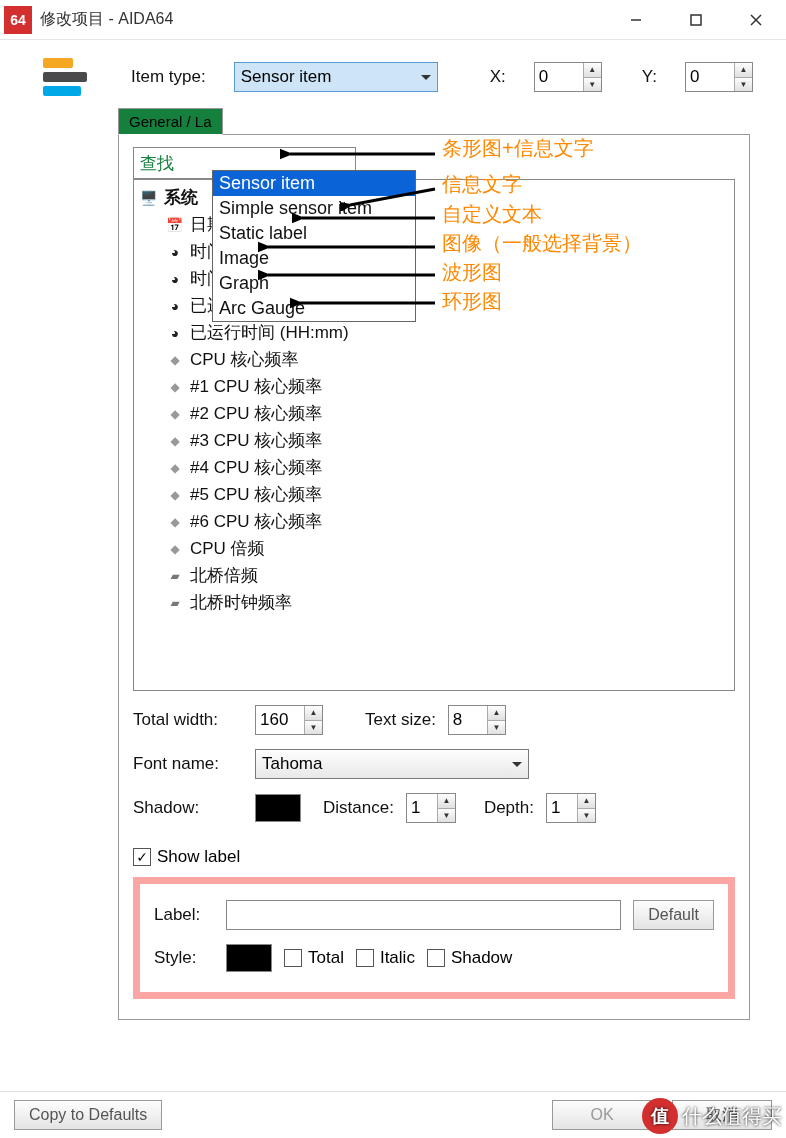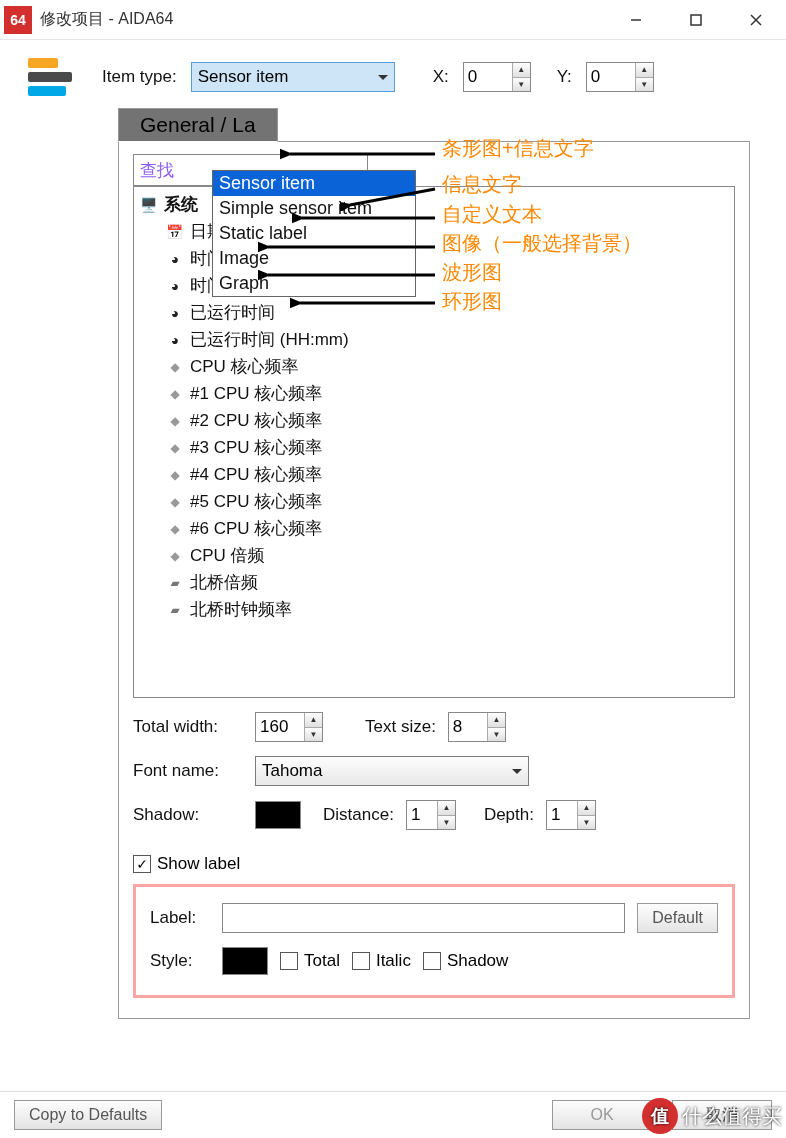--- a/index.html
+++ b/index.html
@@ -7,41 +7,41 @@
 
 .titlebar { height: 40px; display: flex; align-items: center; padding: 0 0 0 4px; border-bottom: 1px solid #e5e5e5; }
 .app-icon { width: 28px; height: 28px; background: #d32f2f; color: #fff; font-weight: bold; font-size: 14px; display: flex; align-items: center; justify-content: center; margin-right: 8px; }
 .title-text { font-size: 16px; color: #333; }
 .win-controls { margin-left: auto; display: flex; }
 .win-btn { width: 60px; height: 40px; display: flex; align-items: center; justify-content: center; font-size: 14px; }
 .win-btn svg { stroke: #333; }
 
 .content { padding: 18px; position: relative; height: 1040px; }
 
-.topbar { display: flex; align-items: center; gap: 14px; margin-bottom: 12px; padding-left: 10px; }
+.topbar { display: flex; align-items: center; gap: 28px; margin-bottom: 12px; padding-left: 10px; justify-content: center; }
 .bars-icon { display: flex; flex-direction: column; gap: 4px; width: 48px; }
 .bars-icon span { height: 10px; border-radius: 2px; }
 .b1 { background: #f5a623; width: 30px; }
 .b2 { background: #4a4a4a; width: 44px; }
 .b3 { background: #00a8e8; width: 38px; }
 
 .lbl { font-size: 17px; color: #111; }
 .combo { height: 30px; border: 1px solid #7a7a7a; background: linear-gradient(#fdfdfd,#e8e8e8); padding: 0 22px 0 6px; font-size: 17px; position: relative; display: flex; align-items: center; }
 .combo::after { content: ""; position: absolute; right: 6px; top: 50%; margin-top: -2px; border: 5px solid transparent; border-top-color: #333; }
 .combo.selected { background: #cde5f7; border-color: #5a9bd5; }
 .spinner { display: flex; align-items: center; border: 1px solid #888; height: 30px; }
 .spinner input { border: none; width: 48px; height: 26px; padding: 0 4px; font-size: 17px; outline: none; }
 .spin-arrows { width: 18px; height: 28px; border-left: 1px solid #aaa; display: flex; flex-direction: column; }
 .spin-arrows div { flex: 1; display: flex; align-items: center; justify-content: center; font-size: 8px; color: #333; background: linear-gradient(#fdfdfd,#e0e0e0); }
 .spin-arrows div:first-child { border-bottom: 1px solid #aaa; }
 
 .tabs { margin-top: 10px; position: relative; }
-.tab-label { display: inline-block; padding: 4px 21px; border: 1px solid #999; border-bottom: 1px solid #fff; background: #737373; font-size: 21px; position: relative; z-index: 2; }
+.tab-label { display: inline-block; padding: 4px 10px; border: 1px solid #999; border-bottom: 1px solid #fff; background: #15803d; font-size: 15px; position: relative; z-index: 2; }
 .tab-body { border: 1px solid #999; padding: 12px 14px 20px; margin-top: -1px; position: relative; min-height: 840px; }
-.search-input { flex: 1; height: 32px; border: 1px solid #888; padding: 0 6px; font-size: 17px; color: #8b5cf6; }
+.search-input { flex: 1; height: 32px; border: 1px solid #888; padding: 0 6px; font-size: 17px; color: #15803d; font-family: Liberation Serif, serif; }
 
 .tree { border: 1px solid #888; height: 512px; overflow: hidden; position: relative; }
 .tree-inner { padding: 4px 0; font-size: 17px; overflow-y: scroll; height: 100%; }
 .tree-inner::-webkit-scrollbar { width: 20px; }
 .tree-inner::-webkit-scrollbar-track { background: #f0f0f0; }
 .tree-inner::-webkit-scrollbar-thumb { background: #c4c4c4; border: 1px solid #a0a0a0; }
 .tree-group { padding: 2px 6px; display: flex; align-items: center; gap: 6px; font-weight: bold; color: #111; }
 .tree-item { padding: 2px 6px 2px 32px; display: flex; align-items: center; gap: 6px; color: #111; }
 .ico { width: 18px; height: 18px; display: inline-flex; align-items: center; justify-content: center; font-size: 14px; }
 .ico-monitor { color: #1e88e5; }
@@ -52,21 +52,21 @@
 
 .form-row { display: flex; align-items: center; margin-top: 14px; gap: 12px; }
 .form-row .lbl { width: 110px; }
 .color-swatch { width: 46px; height: 28px; background: #000; border: 1px solid #888; }
 .btn { height: 30px; padding: 0 14px; background: linear-gradient(#fdfdfd,#e4e4e4); border: 1px solid #999; font-size: 16px; color: #555; }
 .btn.disabled { color: #999; }
 
 .checkbox { display: flex; align-items: center; gap: 6px; font-size: 17px; }
 .checkbox .box { width: 18px; height: 18px; border: 1px solid #555; display: flex; align-items: center; justify-content: center; font-size: 14px; }
 
-.group { border: 3px solid #fca5a5; padding: 16px 14px 20px; margin-top: 10px; position: relative; }
+.group { border: 7px solid #fca5a5; padding: 16px 14px 20px; margin-top: 10px; position: relative; }
 
 .dropdown { position: absolute; left: 212px; top: 130px; width: 204px; background: #fff; border: 1px solid #666; z-index: 50; font-size: 18px; }
 .dropdown-item { padding: 2px 6px; color: #111; }
 .dropdown-item.sel { background: #0a64d8; color: #fff; }
 
 .annot { position: absolute; color: #ff8800; font-size: 20px; z-index: 60; white-space: nowrap; }
 .arrow { position: absolute; z-index: 55; }
 
 .footer { position: absolute; left: 0; right: 0; bottom: 0; padding: 8px 14px; display: flex; align-items: center; border-top: 1px solid #ddd; }
 .footer .btn { font-size: 16px; }
@@ -281,20 +281,21 @@
 
     </div>
   </div>
 
   <div class="dropdown" id="dropdown">
       <div class="dropdown-item sel">Sensor item</div>
       <div class="dropdown-item">Simple sensor item</div>
       <div class="dropdown-item">Static label</div>
       <div class="dropdown-item">Image</div>
       <div class="dropdown-item">Graph</div>
+      <div class="dropdown-item">Arc Gauge</div>
     </div>
 
   <svg class="arrow" style="left:280px;top:104px;" width="160" height="20">
       <defs>
         <marker id="ah" markerWidth="10" markerHeight="8" refX="1" refY="4" orient="auto">
           <polygon points="10 0, 0 4, 10 8" fill="#000"></polygon>
         </marker>
       </defs>
       <line x1="155" y1="10" x2="10" y2="10" stroke="#000" stroke-width="3" marker-end="url(#ah)"></line>
     </svg>

